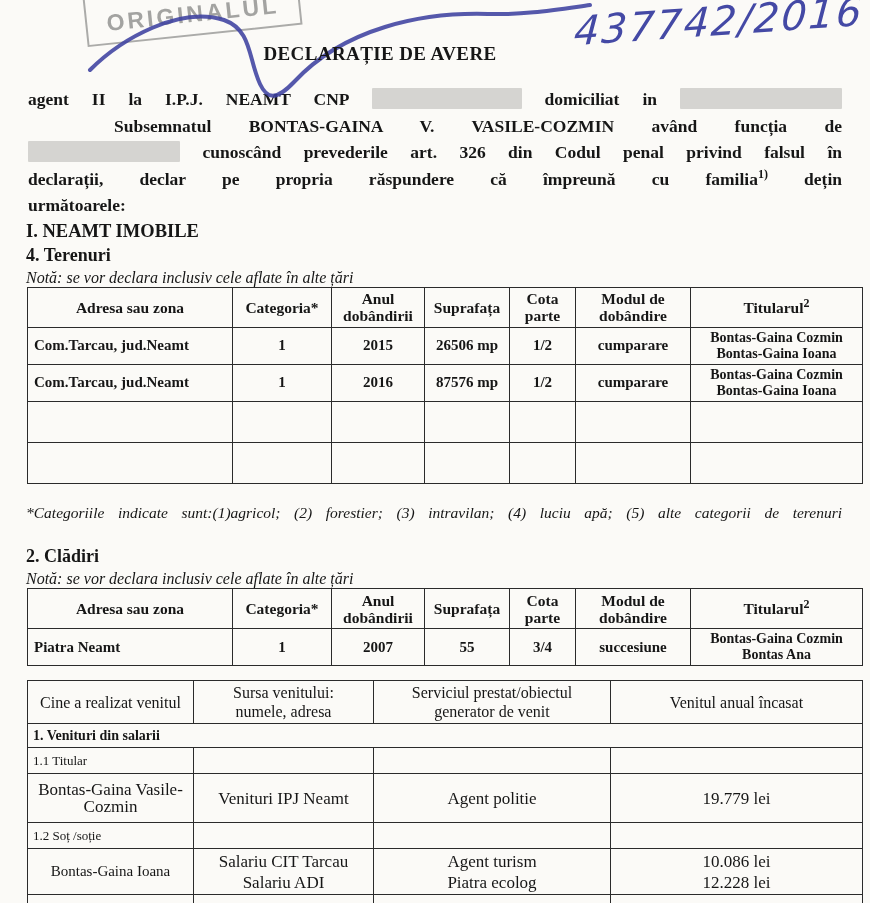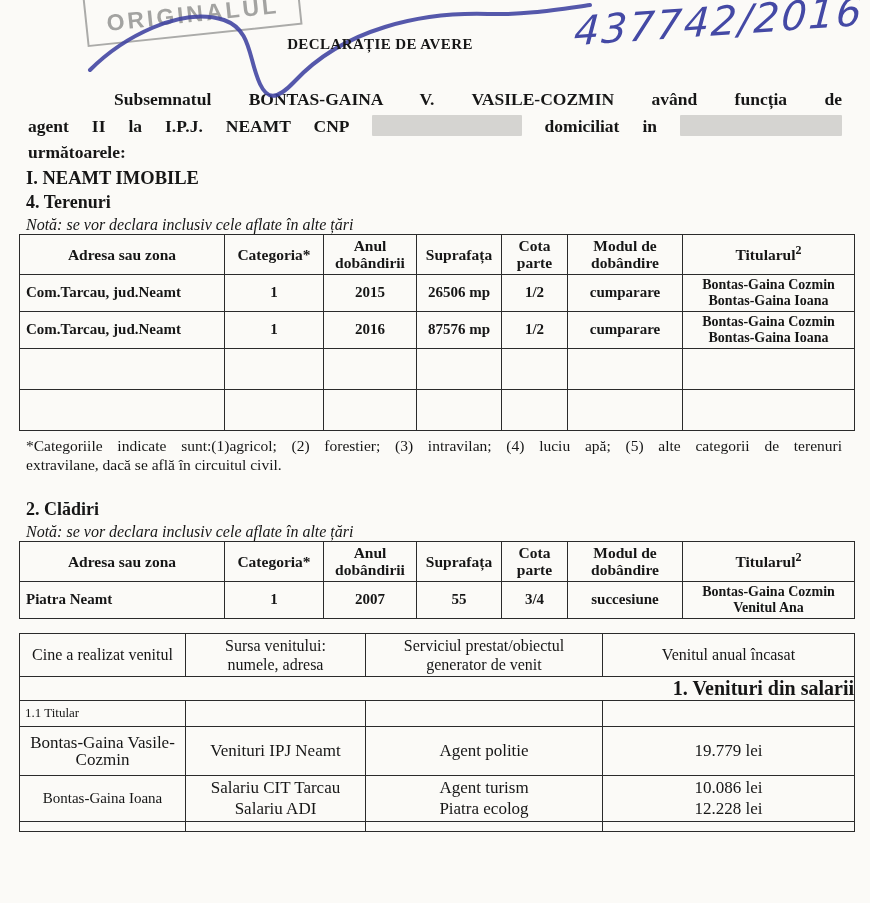--- a/index.html
+++ b/index.html
@@ -19,23 +19,23 @@
     border:2.5px solid #ababa9;
     transform:rotate(-6deg);
     display:flex; align-items:flex-end; justify-content:center;
     padding-bottom:6px;
     color:#a3a3a1;
     font-family:"Liberation Sans", sans-serif;
     font-weight:bold; font-size:23px; letter-spacing:3px;
   }
   .scribble { position:absolute; left:62px; top:0; pointer-events:none; }
   .doc-title {
-    position:absolute; left:0; right:110px; top:36px;
+    position:absolute; left:0; right:110px; top:43px;
     text-align:center;
-    font-weight:bold; font-size:15px; letter-spacing:.4px;
+    font-weight:bold; font-size:19px; letter-spacing:.4px;
   }
   .reg-number {
     position:absolute; right:6px; top:-2px;
     font-family:"DejaVu Sans", sans-serif;
     font-style:italic;
     font-size:40px; letter-spacing:2px;
     color:#4449a5;
     transform:rotate(-4deg) skewX(-8deg);
   }
   
@@ -48,37 +48,37 @@
     display:inline-block; height:21px; background:#d5d4d1;
     vertical-align:-4px; border-radius:1px;
   }
   .r1 { width:150px; } .r2 { width:162px; } .r3 { width:152px; }
   sup { font-size:12px; line-height:0; }
   
   .h-roman { margin:0 0 0 26px; font-weight:bold; font-size:18.5px; line-height:24px; }
   .h-num   { margin:0 0 0 26px; font-weight:bold; font-size:18px;  line-height:25px; }
   .note    { margin:0 0 0 26px; font-style:italic; font-size:16px; line-height:19px; }
   
-  table { border-collapse:collapse; margin-left:19px; width:835px; table-layout:fixed; }
+  table { border-collapse:collapse; margin-left:27px; width:835px; table-layout:fixed; }
   td,th { border:1.6px solid #2b2b2b; overflow:hidden; }
   .t-assets th { font-weight:bold; font-size:15.5px; line-height:17px; text-align:center; padding:2px; }
   .t-assets .hdr { height:40px; }
   .t-assets .data td { font-weight:bold; font-size:15px; line-height:17px; text-align:center; height:37px; }
   .t-assets td.adr { text-align:left; padding-left:6px; }
   .t-assets td.tit { font-size:14px; line-height:16px; }
   .t-assets .empty td { height:41px; }
-  .footnote { margin:5px 28px 0 26px; font-size:15.5px; }
+  .footnote { margin:19px 28px 0 26px; font-style:italic; font-size:15.5px; }
   .fline { text-align:justify; line-height:19.5px; height:19.5px; overflow:hidden; }
   .fline::after { content:""; display:inline-block; width:100%; height:0; }
   .fline2 { line-height:19.5px; }
   .gap1 { height:22px; } .gap2 { height:14px; }
   
   .t-income td { font-size:16px; }
   .t-income .hdr td { height:43px; text-align:center; line-height:19px; }
-  .t-income .sect td { height:24px; font-weight:bold; font-size:20px; padding-left:5px;text-align:right; }
+  .t-income .sect td { height:24px; font-weight:bold; font-size:14px; padding-left:5px; }
   .t-income .lbl td { height:26px; font-size:13px; padding-left:5px; }
   .t-income .pers td { text-align:center; font-size:17px; line-height:21px; }
   .t-income .pers td.who { font-size:17px; line-height:17px; }
   .t-income .r-coz td { height:49px; }
   .t-income .r-ioa td { height:46px; }
   .t-income .r-ioa td.who { font-size:15px; }
   .t-income .partial td { height:10px; }
 </style>
 </head>
 <body>
@@ -88,22 +88,24 @@
     <span>ORIGINALUL</span>
   </div>
   <svg class="scribble" width="540" height="112" viewBox="0 0 540 112">
     <path d="M 28 70 C 60 38, 118 6, 162 20 C 190 30, 186 58, 198 84 C 205 99, 214 101, 232 82 C 282 28, 360 12, 426 14 C 462 15, 492 10, 528 5" fill="none" stroke="#3d41a0" stroke-width="4" stroke-linecap="round" opacity="0.88"></path>
   </svg>
   <div class="doc-title">DECLARAȚIE DE AVERE</div>
   <div class="reg-number">437742/2016</div>
 </div>
 
 <div class="intro">
+  <div class="jline"><span>agent II la I.P.J. NEAMT CNP</span> <span class="redact r1"></span> <span>domiciliat in</span> <span class="redact r2"></span></div>
   <div class="jline"><span class="indent"></span><span>Subsemnatul BONTAS-GAINA V. VASILE-COZMIN având funcția de</span></div>
-  <div class="jline"><span>agent II la I.P.J. NEAMT CNP</span> <span class="redact r1"></span> <span>domiciliat in</span> <span class="redact r2"></span></div>
+  <div class="jline"><span class="redact r3"></span> <span>cunoscând prevederile art. 326 din Codul penal privind falsul în</span></div>
+  <div class="jline"><span>declarații, declar pe propria răspundere că împreună cu familia</span><sup>1)</sup> <span>dețin</span></div>
   <div class="line-plain"><span>următoarele:</span></div>
 </div>
 
 <div class="h-roman">I. NEAMT IMOBILE</div>
 <div class="h-num">4. Terenuri</div>
 <div class="note">Notă: se vor declara inclusiv cele aflate în alte țări</div>
 
 <table class="t-assets">
   <colgroup>
     <col style="width:205px">
@@ -173,21 +175,20 @@
         <td></td>
         <td></td>
         <td></td>
         <td></td>
   </tr>
 </tbody>
   </table>
 
 <div class="footnote">
   <div class="fline">*Categoriile indicate sunt:(1)agricol; (2) forestier; (3) intravilan; (4) luciu apă; (5) alte categorii de terenuri</div>
-  <div class="fline2">extravilane, dacă  se află în circuitul civil.</div>
 </div>
 
 <div class="gap1"></div>
 
 <div class="h-num">2.  Clădiri</div>
 <div class="note">Notă: se vor declara inclusiv cele aflate în alte țări</div>
 
 <table class="t-assets">
   <colgroup>
     <col style="width:205px">
@@ -219,21 +220,21 @@
   </tr>
   <tr class="data">
     <td class="adr">Piatra Neamt</td>
     <td>1</td>
     <td>2007</td>
     <td>55</td>
     <td>3/4</td>
     <td>succesiune</td>
     <td class="tit">
           <div>Bontas-Gaina Cozmin</div>
-          <div>Venitul Ana</div>
+          <div>Bontas Ana</div>
         </td>
   </tr>
 </tbody>
   </table>
 
 <div class="gap2"></div>
 
 <table class="t-income">
   <colgroup>
     <col style="width:166px">
@@ -265,20 +266,26 @@
   </tr>
   <tr class="pers r-coz">
     <td class="who">
           <div>Bontas-Gaina Vasile-</div>
           <div>Cozmin</div>
         </td>
     <td>Venituri IPJ Neamt</td>
     <td>Agent politie</td>
     <td>19.779 lei</td>
   </tr>
+  <tr class="lbl">
+    <td>1.2 Soț /soție</td>
+    <td></td>
+    <td></td>
+    <td></td>
+  </tr>
   <tr class="pers r-ioa">
     <td class="who">Bontas-Gaina Ioana</td>
     <td>
           <div>Salariu CIT Tarcau</div>
           <div>Salariu ADI</div>
         </td>
     <td>
           <div>Agent turism</div>
           <div>Piatra ecolog</div>
         </td>

